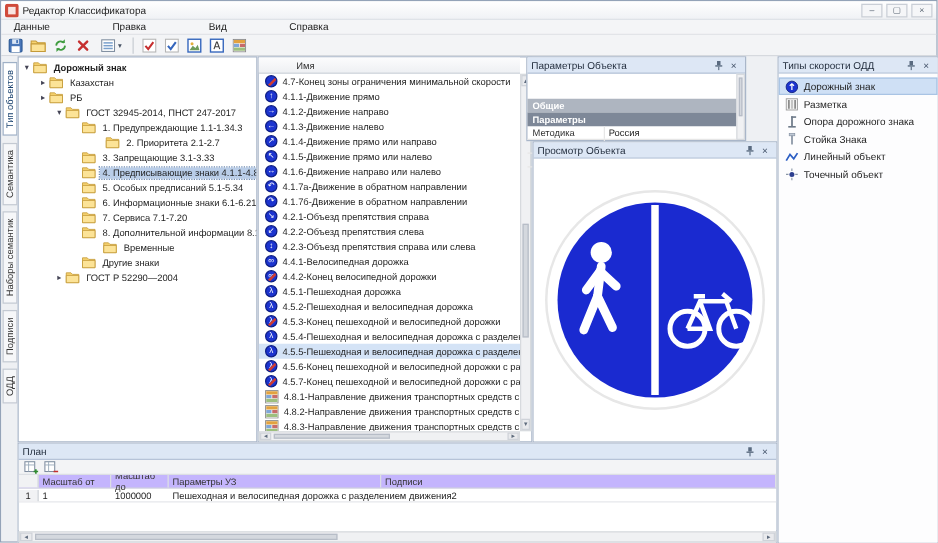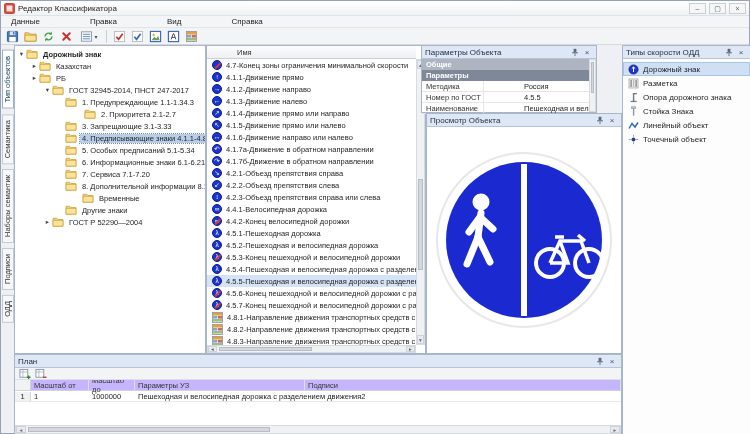--- a/index.html
+++ b/index.html
@@ -47,25 +47,25 @@
   .sicon.end::after{content:"";position:absolute;left:-2px;top:4px;width:13px;height:1.6px;background:#d23b2f;transform:rotate(-45deg);}
   .lrow .icon{flex:0 0 auto;display:inline-flex;}
 
   
   .sbar{position:absolute;background:#f0f1f3;border:1px solid #d7dade;}
   .sarr{position:absolute;display:flex;align-items:center;justify-content:center;font-size:5.5px;color:#5e6b7d;background:#e9eaed;border:1px solid #cfd3d9;}
   .sthumb{position:absolute;background:#d4d8de;border:1px solid #b7bdc7;}
 
   
   .pgroup{height:11px;display:flex;align-items:center;padding-left:4px;font-size:7.5px;font-weight:bold;color:#fff;}
-  .pgroup.general{background:#aeb5c0;}
+  .pgroup.general{background:#aeb5c0;margin-top:20px;}
   .pgroup.params{background:#7e8898;}
   .prow{display:flex;height:11px;border-bottom:1px solid #e6e6e6;font-size:7.5px;align-items:center;}
   .pname{flex:0 0 62px;padding-left:4px;border-right:1px solid #e6e6e6;color:#333;height:100%;display:flex;align-items:center;}
-  .pval{flex:1;padding-left:3px;white-space:nowrap;overflow:hidden;margin-left:37px;}
+  .pval{flex:1;padding-left:3px;white-space:nowrap;overflow:hidden;}
 
   
   .preview-body{position:absolute;left:0;top:13px;right:0;bottom:0;background:#fff;display:flex;align-items:center;justify-content:center;}
 
   
   .types-body{position:absolute;left:0;top:13px;right:0;bottom:0;background:#fdfdfe;padding-top:3px;}
   .tyrow{display:flex;align-items:center;gap:4px;height:14px;padding-left:5px;font-size:8px;white-space:nowrap;overflow:hidden;}
   .tyrow.sel{background:#cfe0f5;outline:1px solid #a9c4e4;outline-offset:-1px;}
   .tyrow .icon{flex:0 0 auto;display:inline-flex;}
 

